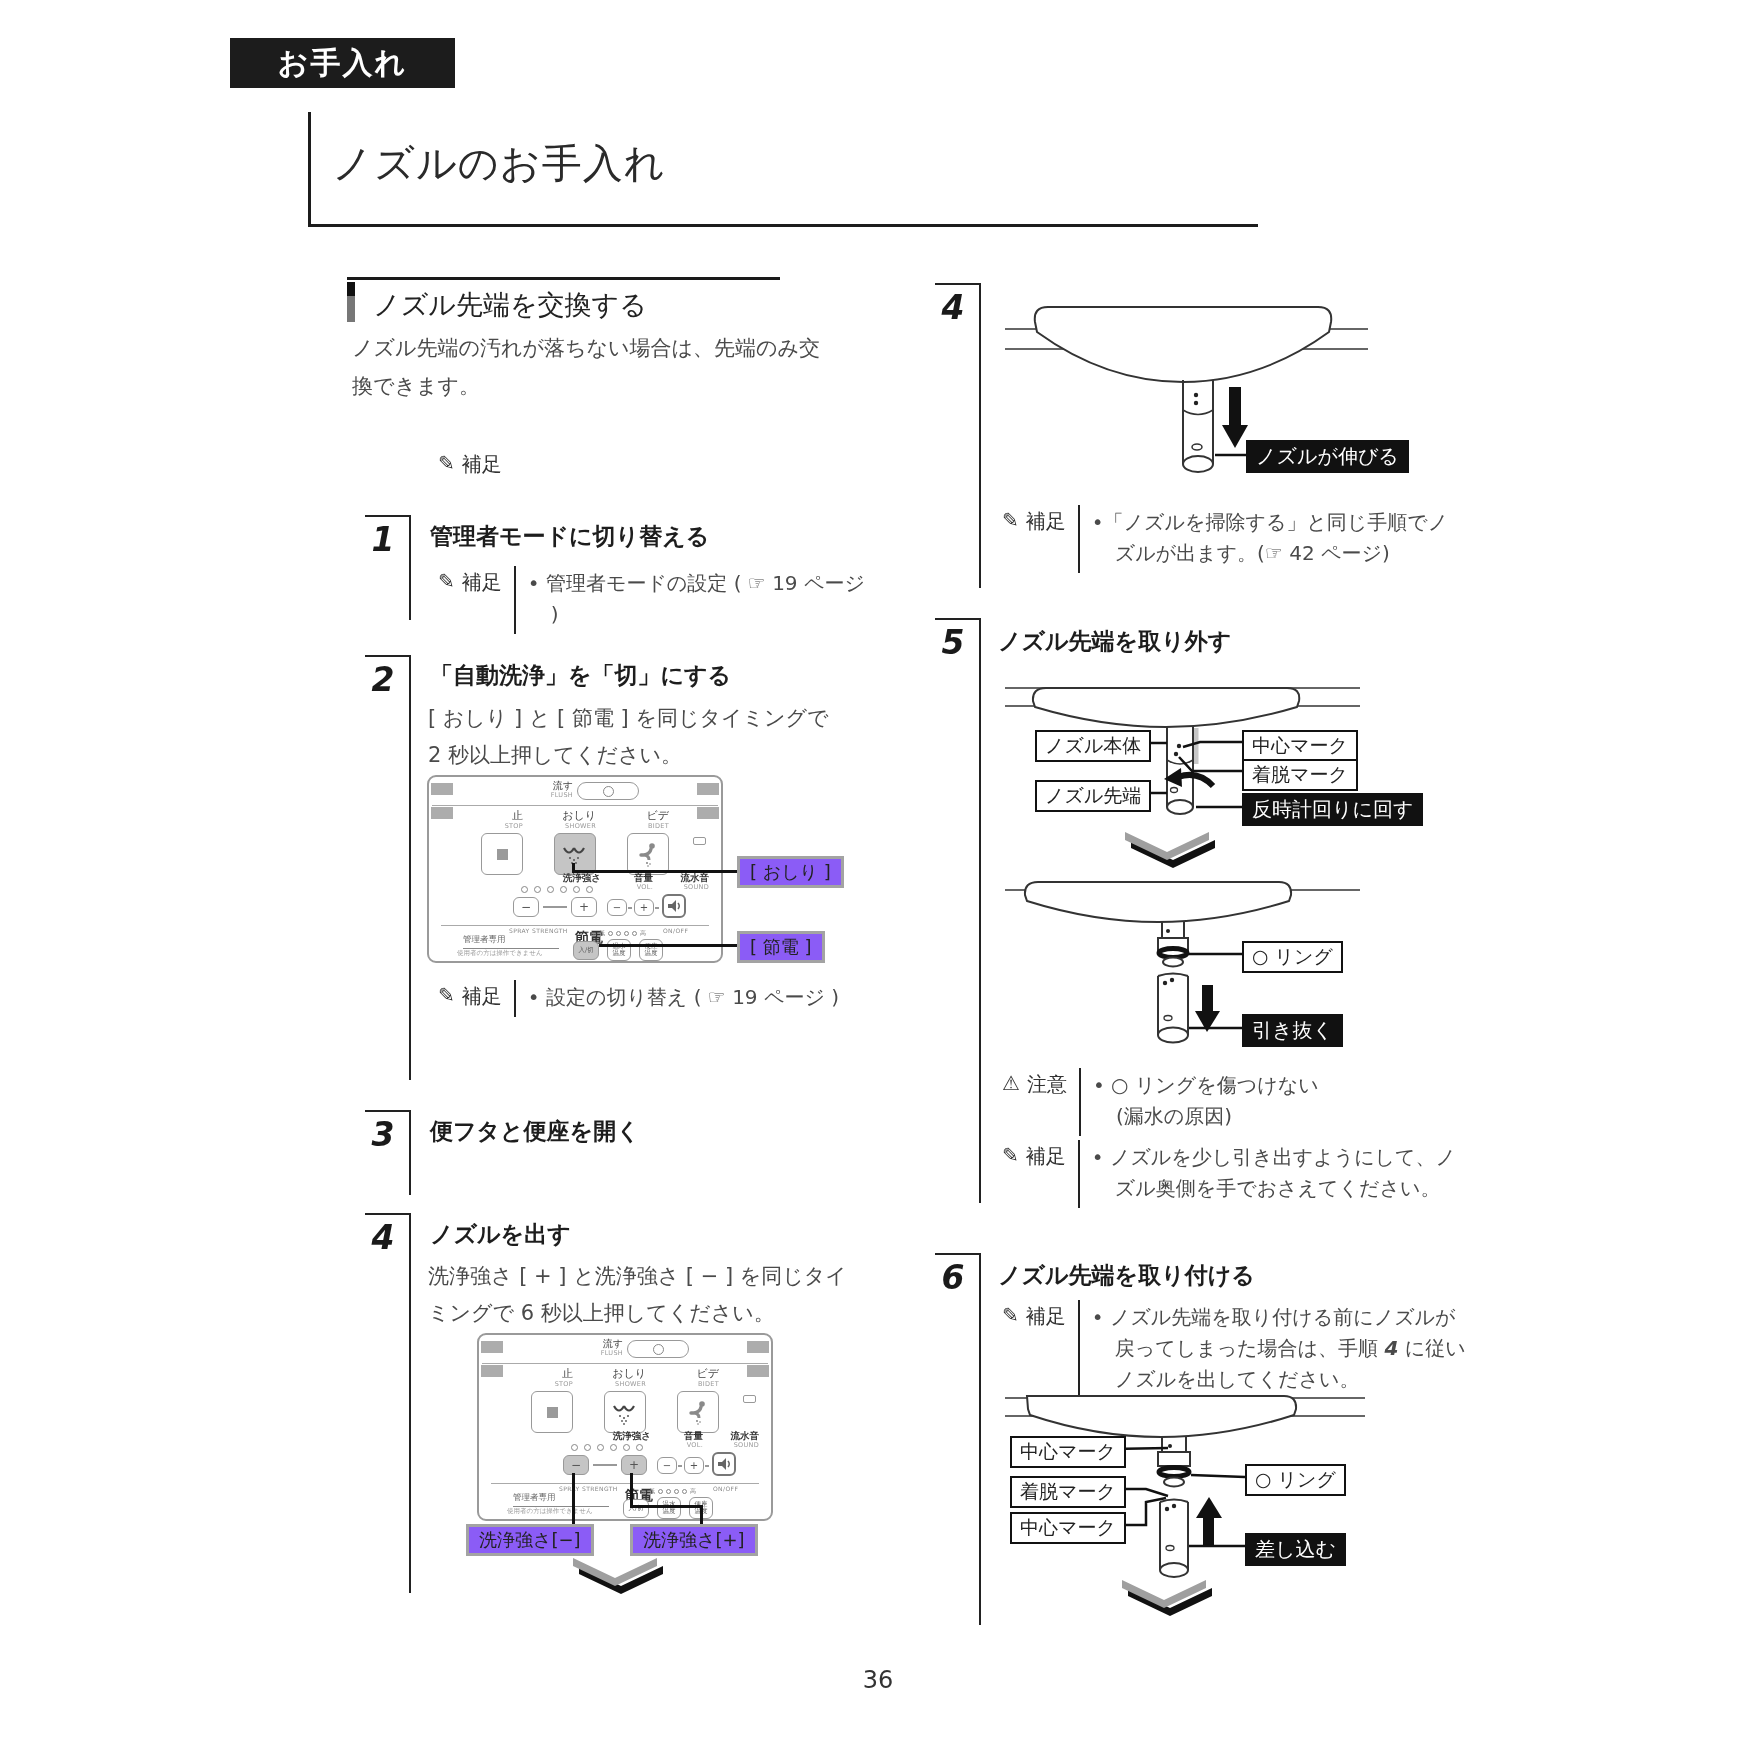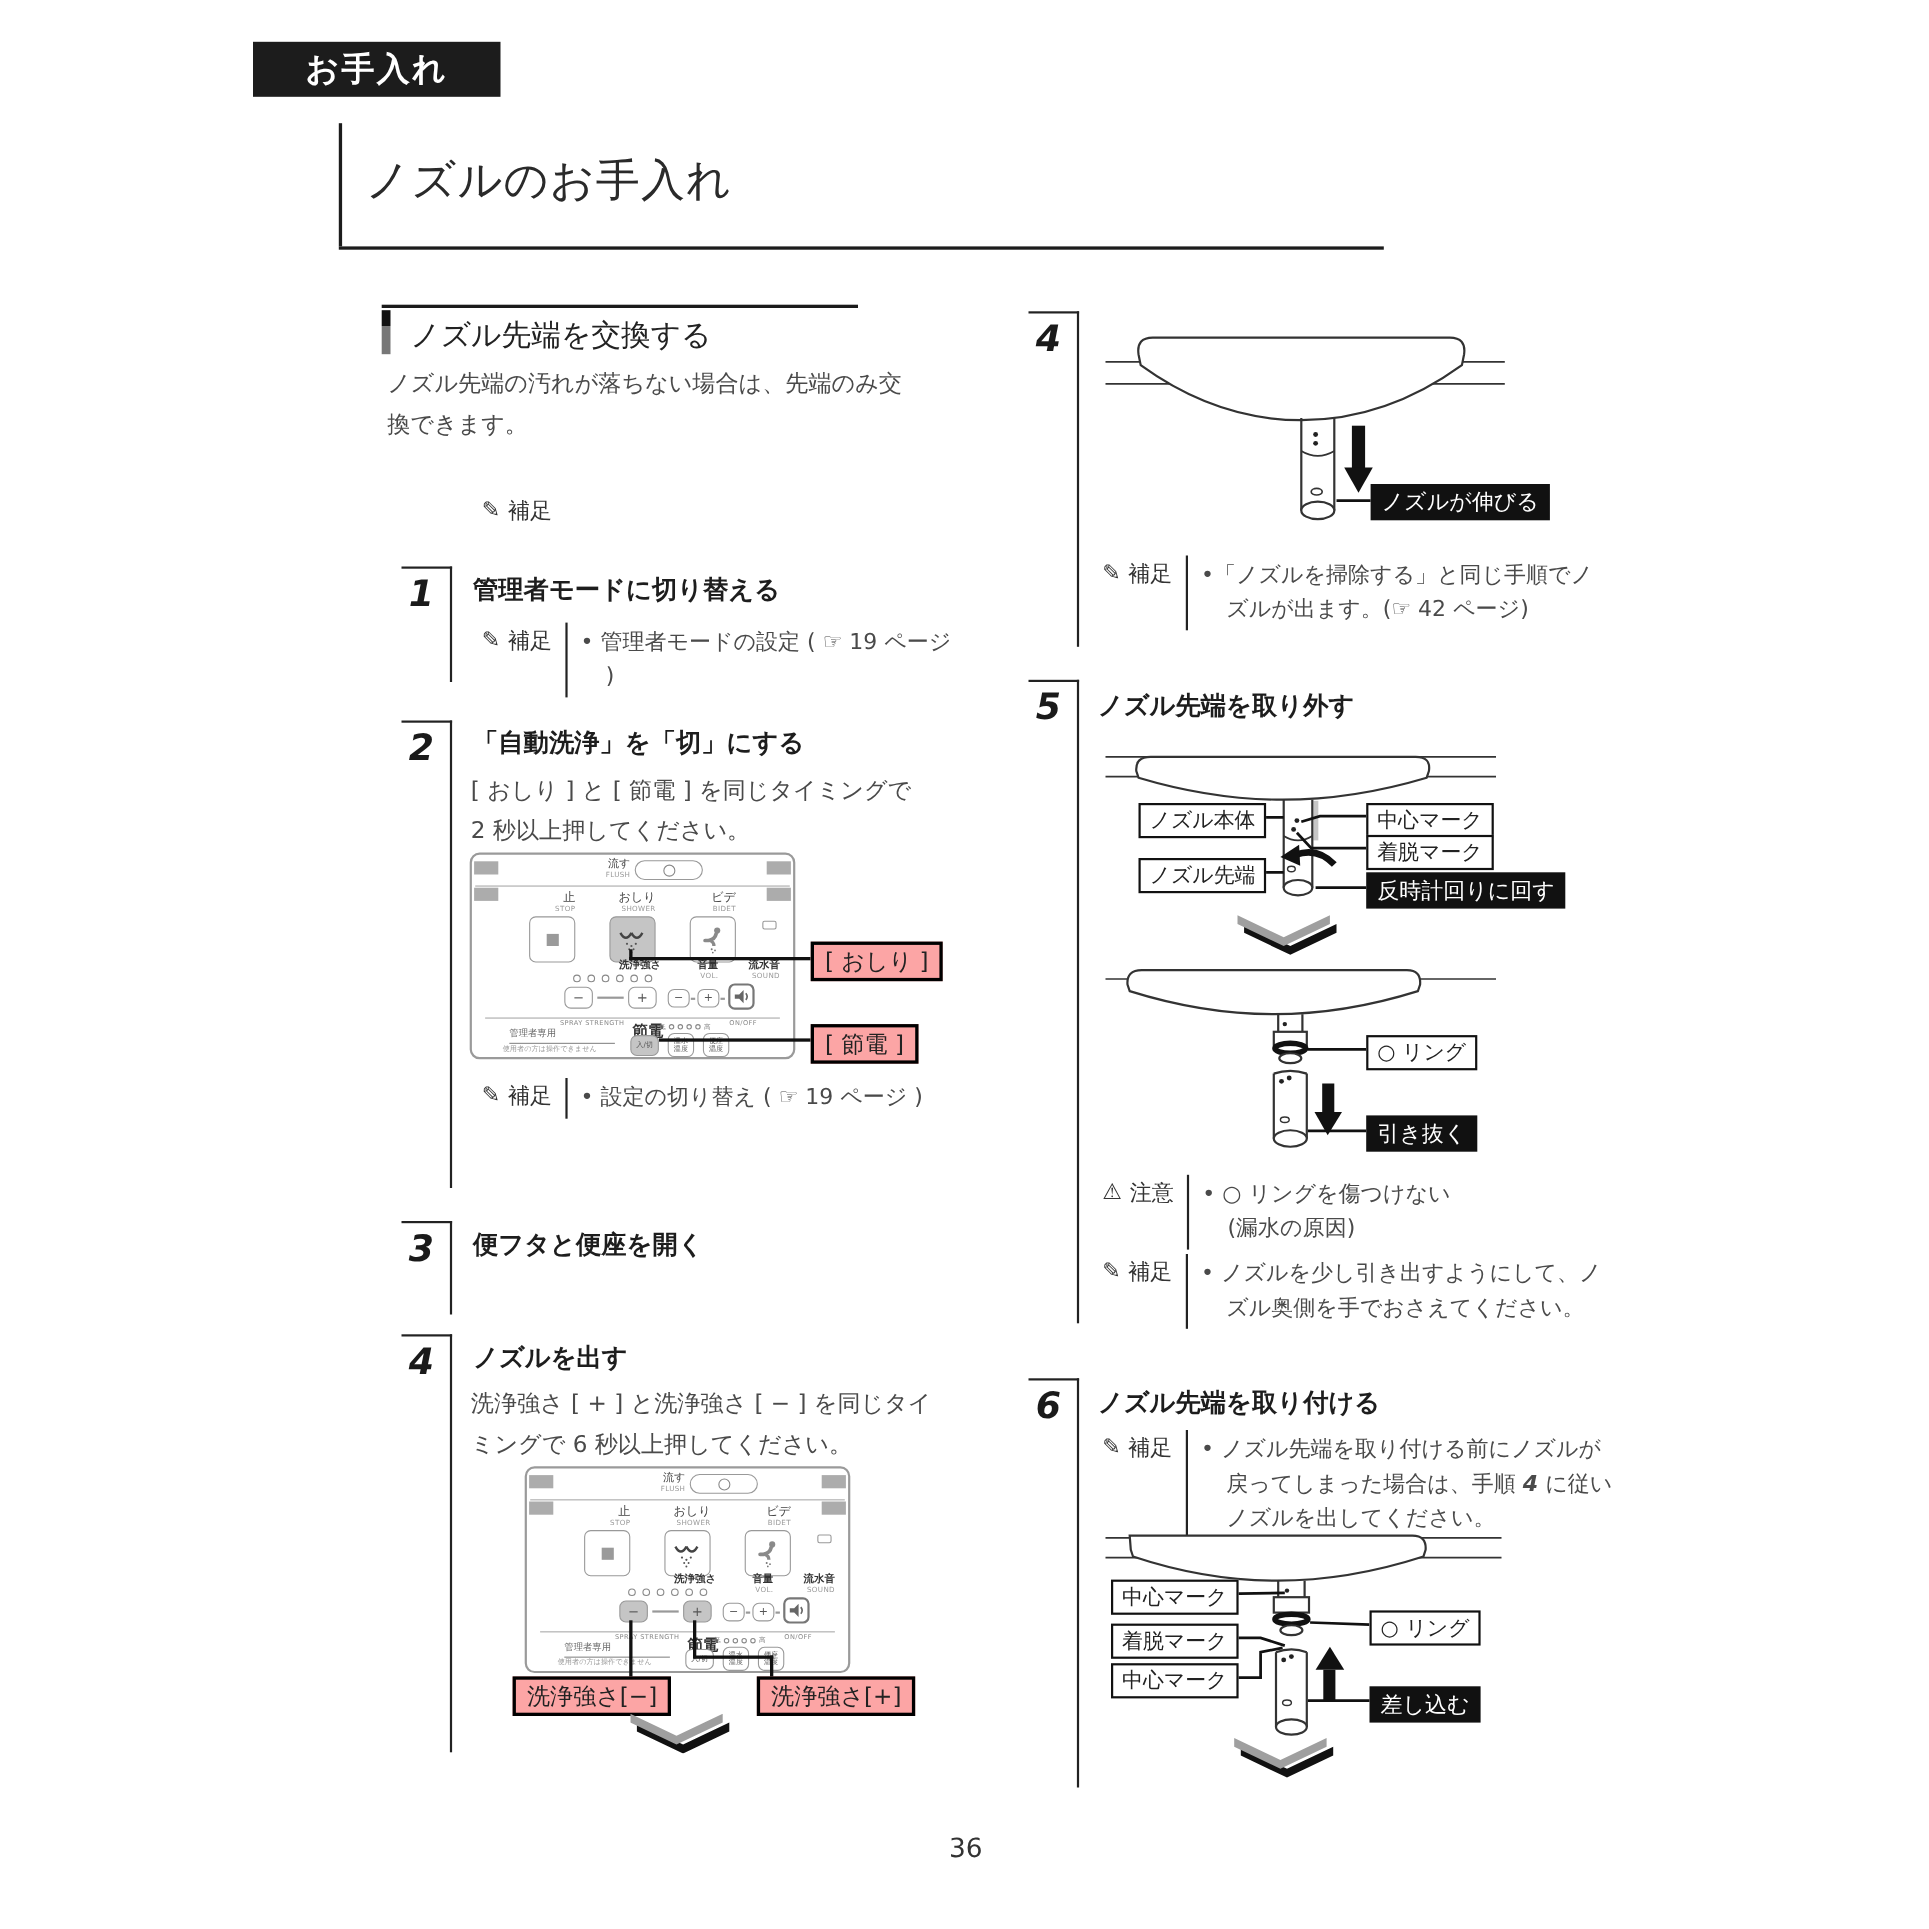--- a/index.html
+++ b/index.html
@@ -22,21 +22,21 @@
 .bracket{position:absolute;width:46px;border-top:2.5px solid #222;border-right:2.5px solid #222;text-align:center}
 .bracket .n{display:block;font-style:italic;font-weight:bold;font-size:33px;padding:3px 8px 0 0;color:#1a1a1a}
 .step-title{position:absolute;font-size:23px;font-weight:bold;color:#1d1d1d}
 
 .note{position:absolute;display:flex;font-size:20px;color:#333}
 .note-tag{display:flex;gap:7px;padding:3px 12px 0 0;white-space:nowrap;align-items:flex-start}
 .note-body{border-left:2.5px solid #222;padding:2px 0 4px 12px;line-height:1.55;color:#4a4a4a}
 .bullet{padding-left:1.15em;text-indent:-1.15em}
 .cont{padding-left:1.15em}
 
-.callout{position:absolute;border:3px solid #000000;background:#fca5a5;font-size:21px;color:#222;padding:1px 10px;white-space:nowrap}
+.callout{position:absolute;border:3px solid #a3a3a3;background:#8b5cf6;font-size:18px;color:#222;padding:1px 10px;white-space:nowrap}
 .dlabel{position:absolute;border:2.5px solid #111;background:#fff;font-size:19px;color:#222;padding:1px 8px;white-space:nowrap}
 .black-label{position:absolute;background:#111;color:#fff;font-size:20px;padding:3px 10px;white-space:nowrap}
 .cline{position:absolute;background:#111}
 .pagenum{position:absolute;left:848px;top:1666px;width:60px;text-align:center;font-size:24px;color:#333}
 
 .remote{position:absolute;width:296px;height:188px;border:2px solid #9a9a9a;border-radius:9px;background:#fff}
 .rtab{position:absolute;width:22px;height:12px;background:#acacac}
 .rdiv{position:absolute;left:3px;right:3px;border-top:1.5px solid #aaa}
 .rl{position:absolute;text-align:right;color:#444;line-height:1.15}
 .rl .jp{display:block;font-size:11px}
@@ -374,21 +374,21 @@
   <div class="rbtn" style="left:210px;top:162px;width:24px;height:22px">
     <span class="rsmbtn">便座</span>
     <span class="rsmbtn">温度</span>
   </div>
 </div>
   <div class="cline" style="left:572px;top:1473px;width:2.5px;height:53px"></div>
   <div class="cline" style="left:630px;top:1473px;width:2.5px;height:34px"></div>
   <div class="cline" style="left:630px;top:1505px;width:73px;height:2.5px"></div>
   <div class="cline" style="left:700px;top:1505px;width:2.5px;height:21px"></div>
   <div class="callout" style="left:466px;top:1524px">洗浄強さ[−]</div>
-  <div class="callout" style="left:688px;top:1524px">洗浄強さ[+]</div>
+  <div class="callout" style="left:630px;top:1524px">洗浄強さ[+]</div>
   <svg class="abs" style="left:573px;top:1558px" width="92" height="36" viewBox="0 0 92 36">
     <polygon points="6,8 48,28 90,8 90,16 48,36 6,16" fill="#111"></polygon>
     <polygon points="0,0 42,20 84,0 84,8 42,28 0,8" fill="#9f9f9f"></polygon>
   </svg>
 
   <div class="bracket" style="left:935px;top:283px;height:305px">
     <span class="n">4</span>
   </div>
   <div class="abs" style="left:1000px;top:292px;width:430px;height:210px">
     <svg width="430" height="210" viewBox="0 0 430 210">

